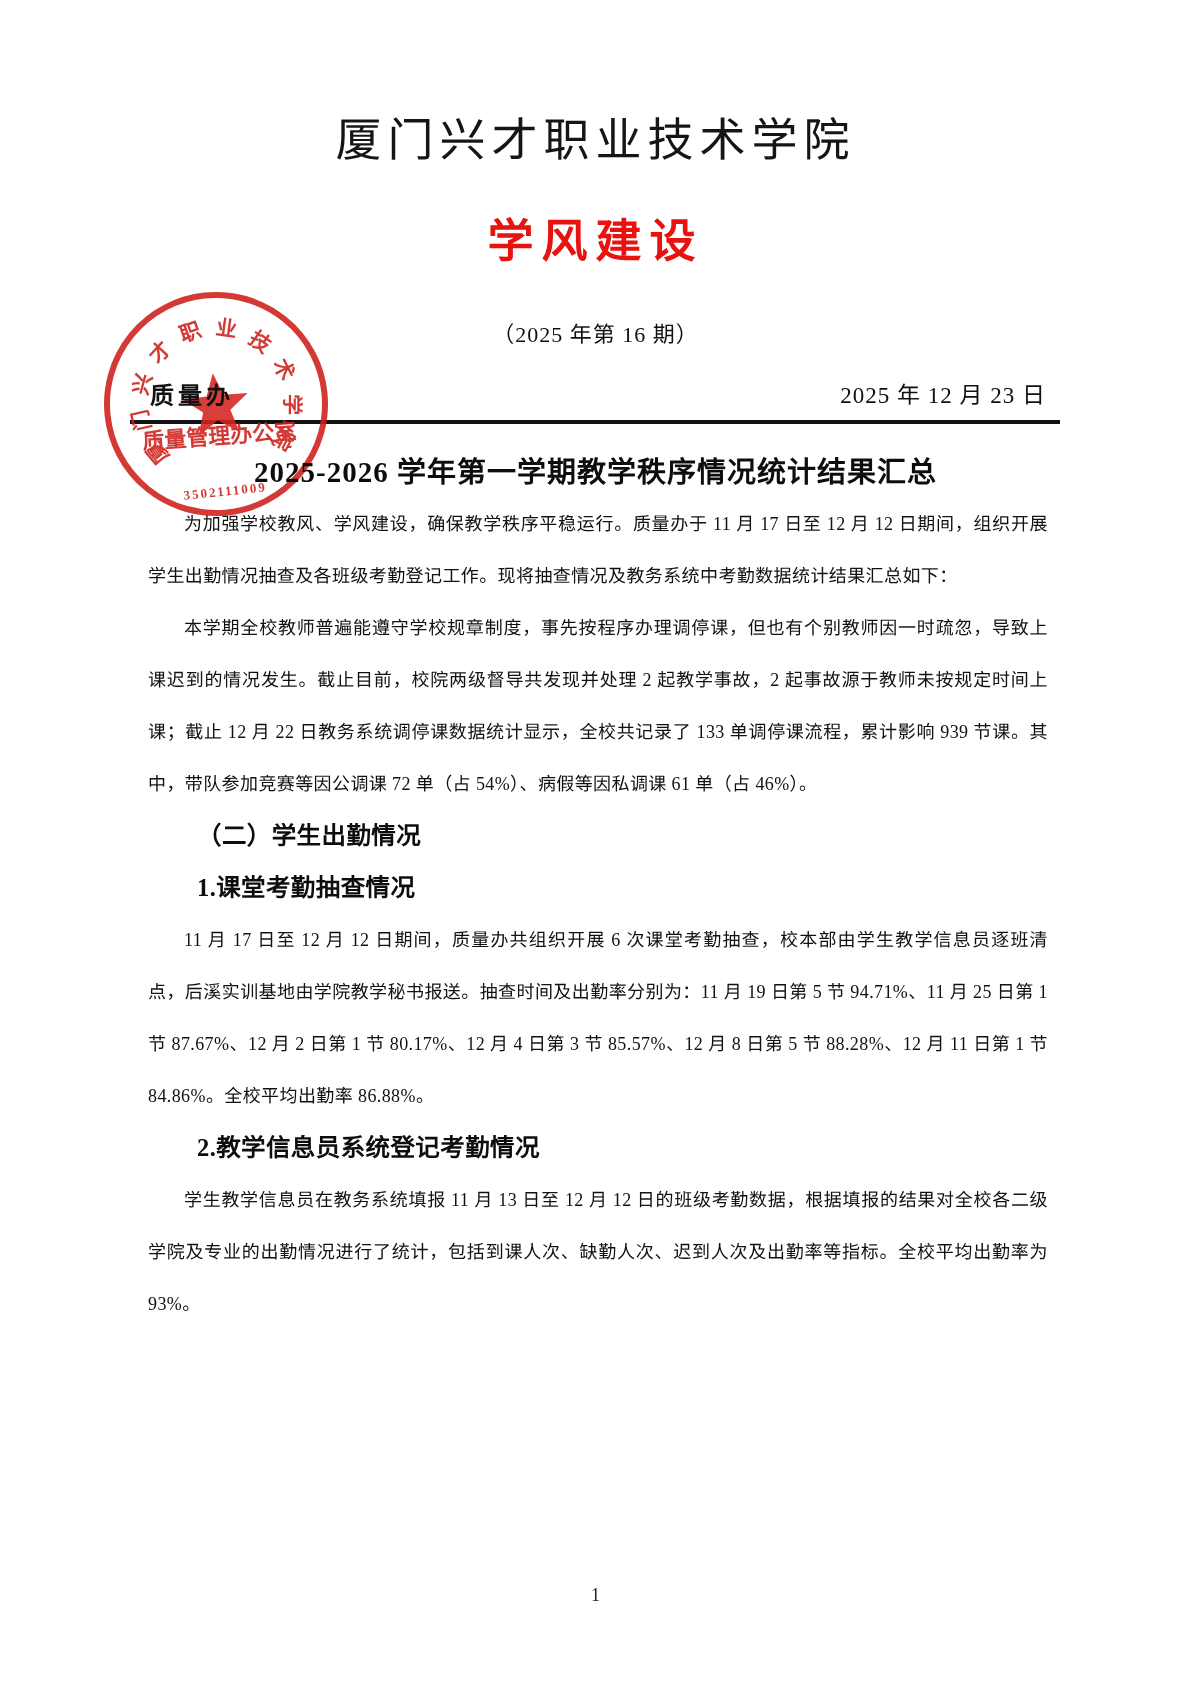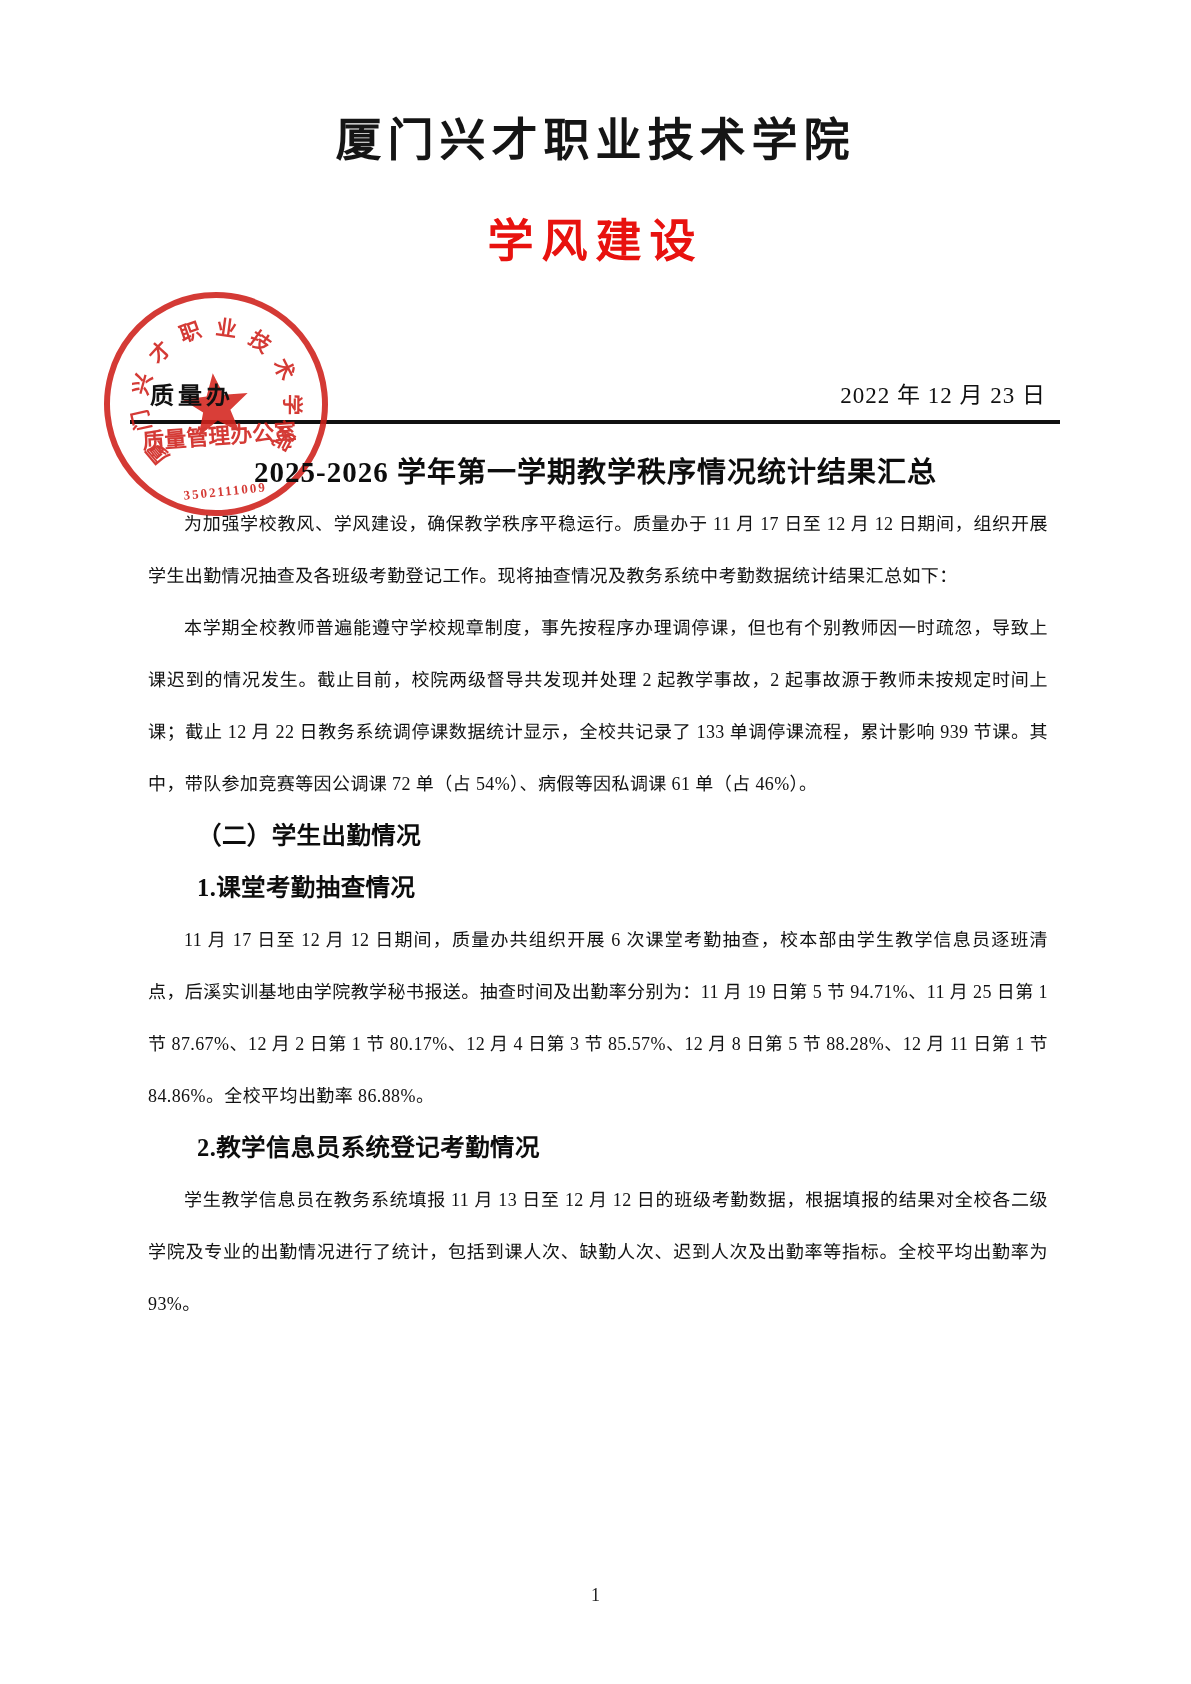--- a/index.html
+++ b/index.html
@@ -28,21 +28,21 @@
     position: absolute;
     top: 112px;
     left: 0;
     right: 0;
     text-align: center;
   }
   .org-name {
     font-family: "Liberation Serif", "DejaVu Serif", serif;
     font-size: 46px;
     letter-spacing: 6px;
-    font-weight: 700;
+    font-weight: 400;
     color: #151515;
     line-height: 1.25;
     white-space: nowrap;
   }
 
   .bulletin-title {
     position: absolute;
     top: 212px;
     left: 0;
     right: 0;
@@ -221,22 +221,23 @@
 <body>
 
 <div class="page">
 
   <div class="masthead">
     <div class="org-name">厦门兴才职业技术学院</div>
   </div>
 
   <div class="bulletin-title">学风建设</div>
 
-
-  <div class="date-line">2022 年 12 月 23 日</div>
+  <div class="issue-line">（2025 年第 16 期）</div>
+
+  <div class="date-line">2025 年 12 月 23 日</div>
 
   <div class="rule"></div>
 
   <div class="seal">
     <div class="seal-ring-text" id="seal-ring">
         <span style="transform: rotate(-214deg) translate(78px) rotate(90deg) translate(-50%, -50%);">厦</span>
         <span style="transform: rotate(-186.444deg) translate(78px) rotate(90deg) translate(-50%, -50%);">门</span>
         <span style="transform: rotate(-158.889deg) translate(78px) rotate(90deg) translate(-50%, -50%);">兴</span>
         <span style="transform: rotate(-131.333deg) translate(78px) rotate(90deg) translate(-50%, -50%);">才</span>
         <span style="transform: rotate(-103.778deg) translate(78px) rotate(90deg) translate(-50%, -50%);">职</span>

